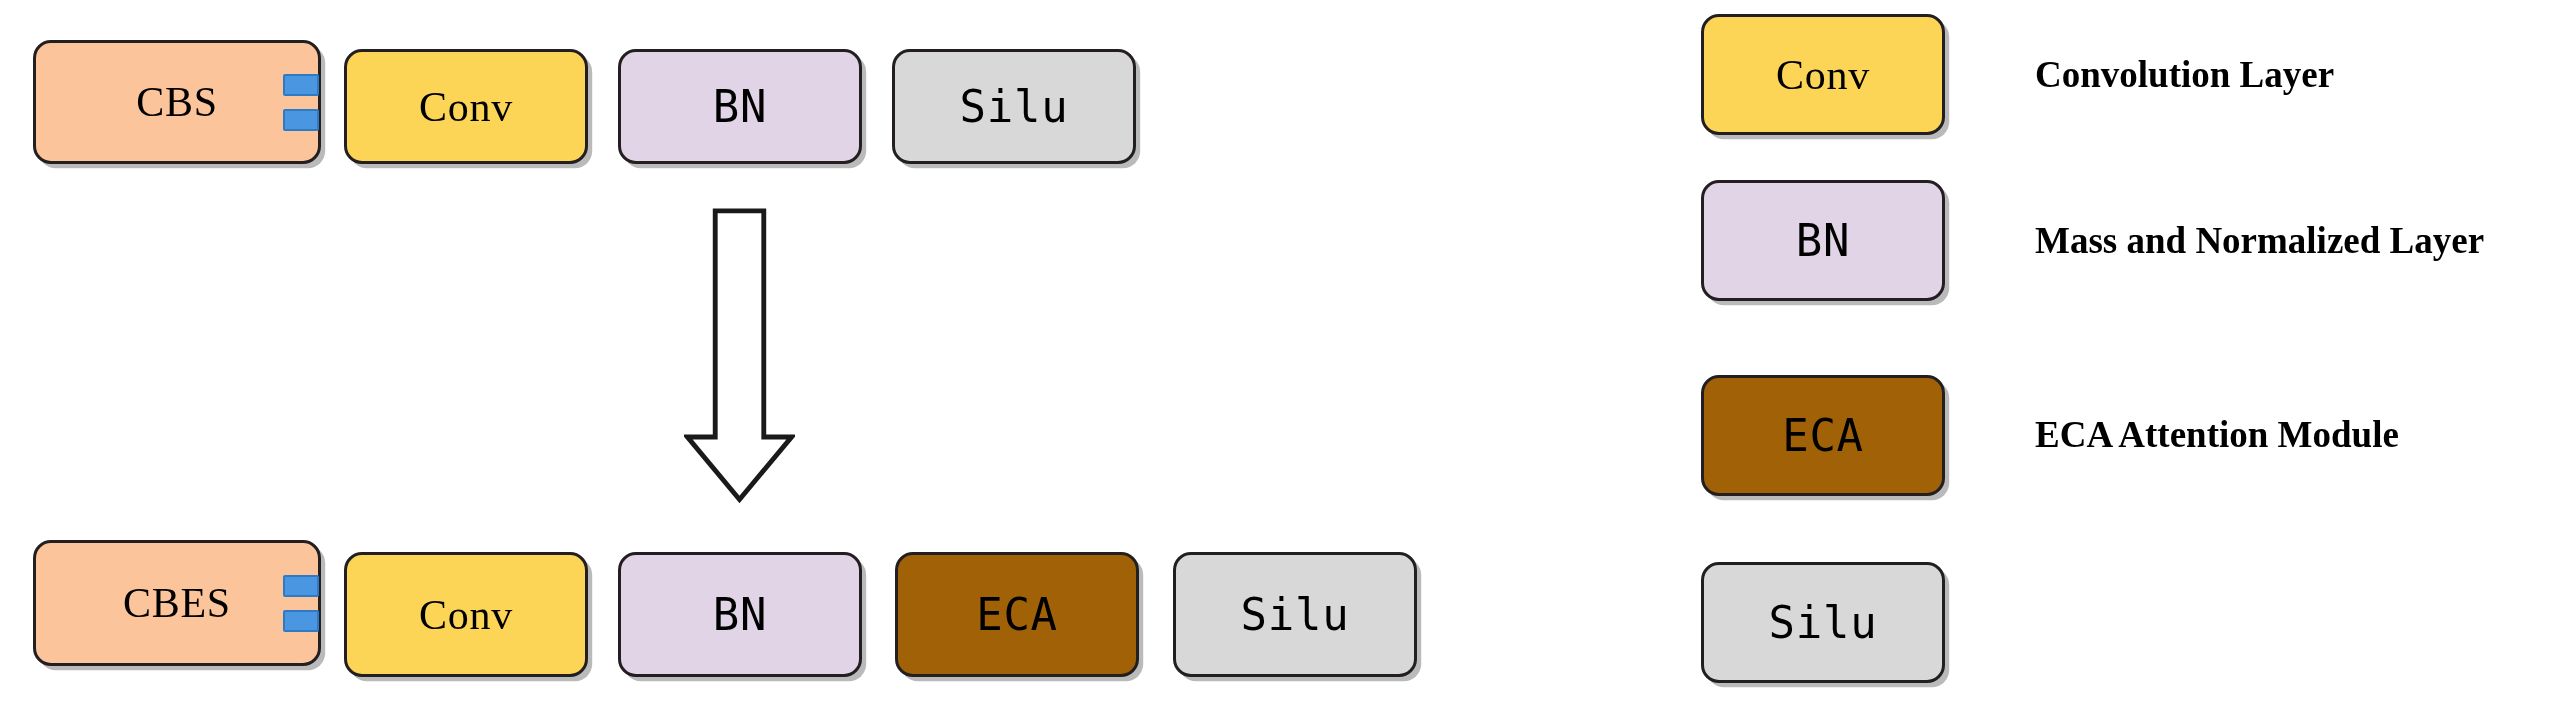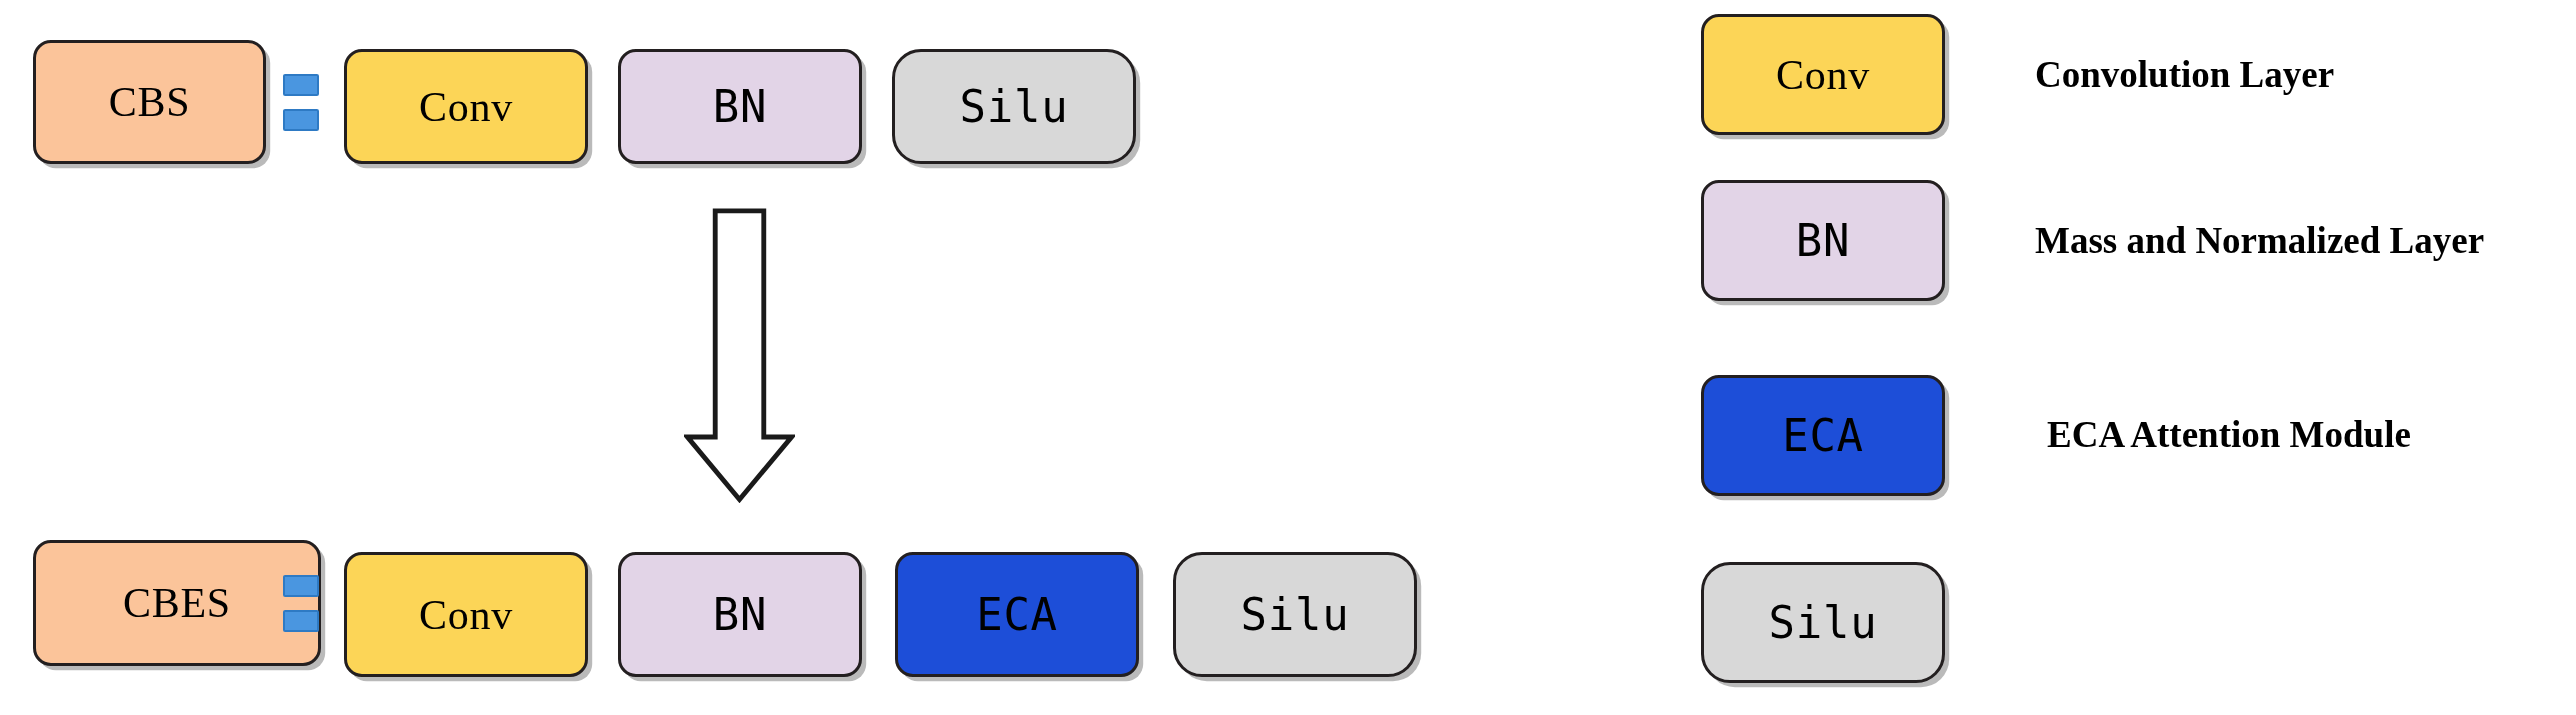--- a/index.html
+++ b/index.html
@@ -44,22 +44,22 @@
   .mono-lbl {
     font-family: "DejaVu Sans Mono", "Liberation Mono", monospace;
     font-size: 44px;
     letter-spacing: 0.7px;
   }
 
   
   .fill-peach  { background: #fbc49a; }
   .fill-yellow { background: #fcd557; }
   .fill-lilac  { background: #e2d4e7; }
-  .fill-gray   { background: #d8d8d8; border-radius: 29px; }
-  .fill-teal   { background: #1d4ed8; }
+  .fill-gray   { background: #d8d8d8; }
+  .fill-teal   { background: #a16207; }
 
   
   .equals {
     position: absolute;
     display: flex;
     flex-direction: column;
     justify-content: space-between;
   }
   .equals .bar {
     box-sizing: border-box;
@@ -87,21 +87,21 @@
     line-height: 1;
     user-select: none;
     text-align: center;
   }
 </style>
 </head>
 <body>
 
 <div id="canvas">
 
-  <div class="node fill-peach" style="left:33px; top:40px; width:233px; height:124px;">
+  <div class="node fill-peach" style="left:33px; top:40px; width:288px; height:124px;">
     <span class="lbl serif-lbl">CBS</span>
   </div>
 
   <div class="equals" style="left:283px; top:74px; width:36px; height:57px;">
     <span class="bar"></span>
     <span class="bar"></span>
   </div>
 
   <div class="node fill-yellow" style="left:344px; top:49px; width:244px; height:115px;">
     <span class="lbl serif-lbl">Conv</span>
@@ -152,20 +152,20 @@
   <div class="legend-label" style="left:2035px; top:56px;">Convolution Layer</div>
 
   <div class="node fill-lilac" style="left:1701px; top:180px; width:244px; height:121px;">
     <span class="lbl mono-lbl">BN</span>
   </div>
   <div class="legend-label" style="left:2035px; top:222px;">Mass and Normalized Layer</div>
 
   <div class="node fill-teal" style="left:1701px; top:375px; width:244px; height:121px;">
     <span class="lbl mono-lbl">ECA</span>
   </div>
-  <div class="legend-label" style="left:2035px; top:416px;margin-left:12px;">ECA Attention Module</div>
+  <div class="legend-label" style="left:2035px; top:416px;">ECA Attention Module</div>
 
   <div class="node fill-gray" style="left:1701px; top:562px; width:244px; height:121px;">
     <span class="lbl mono-lbl">Silu</span>
   </div>
 
 </div>
 
 
 </body></html>

